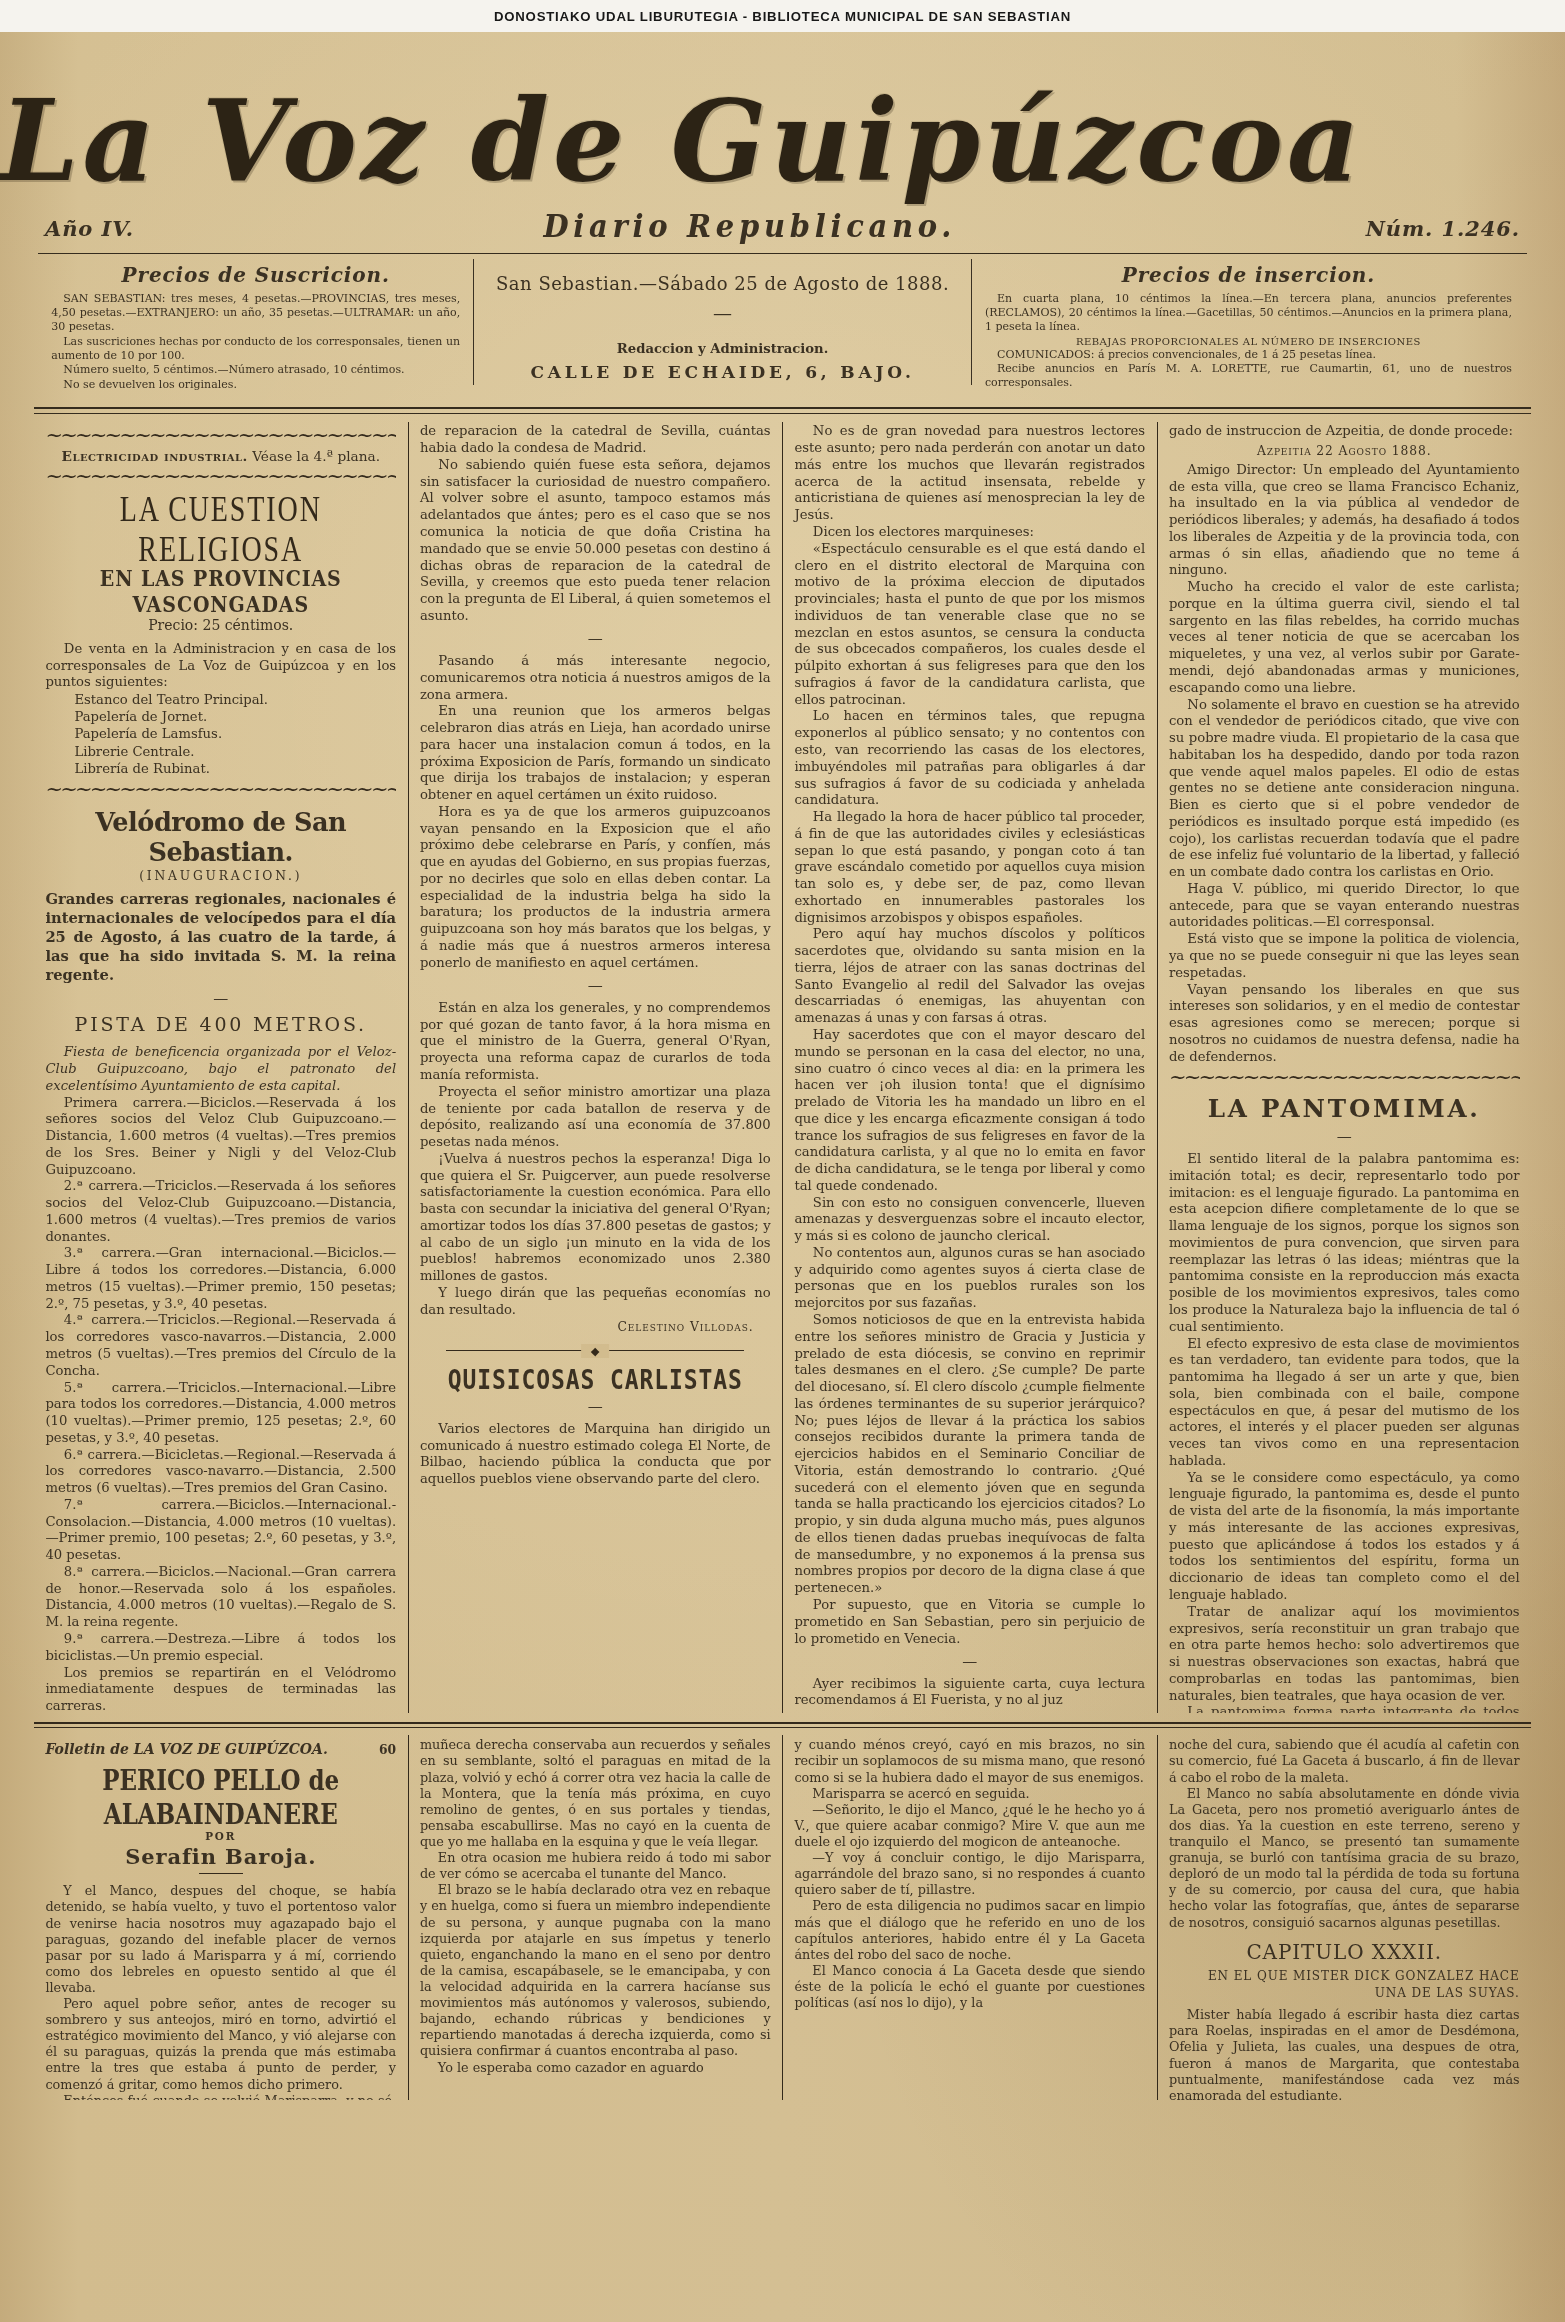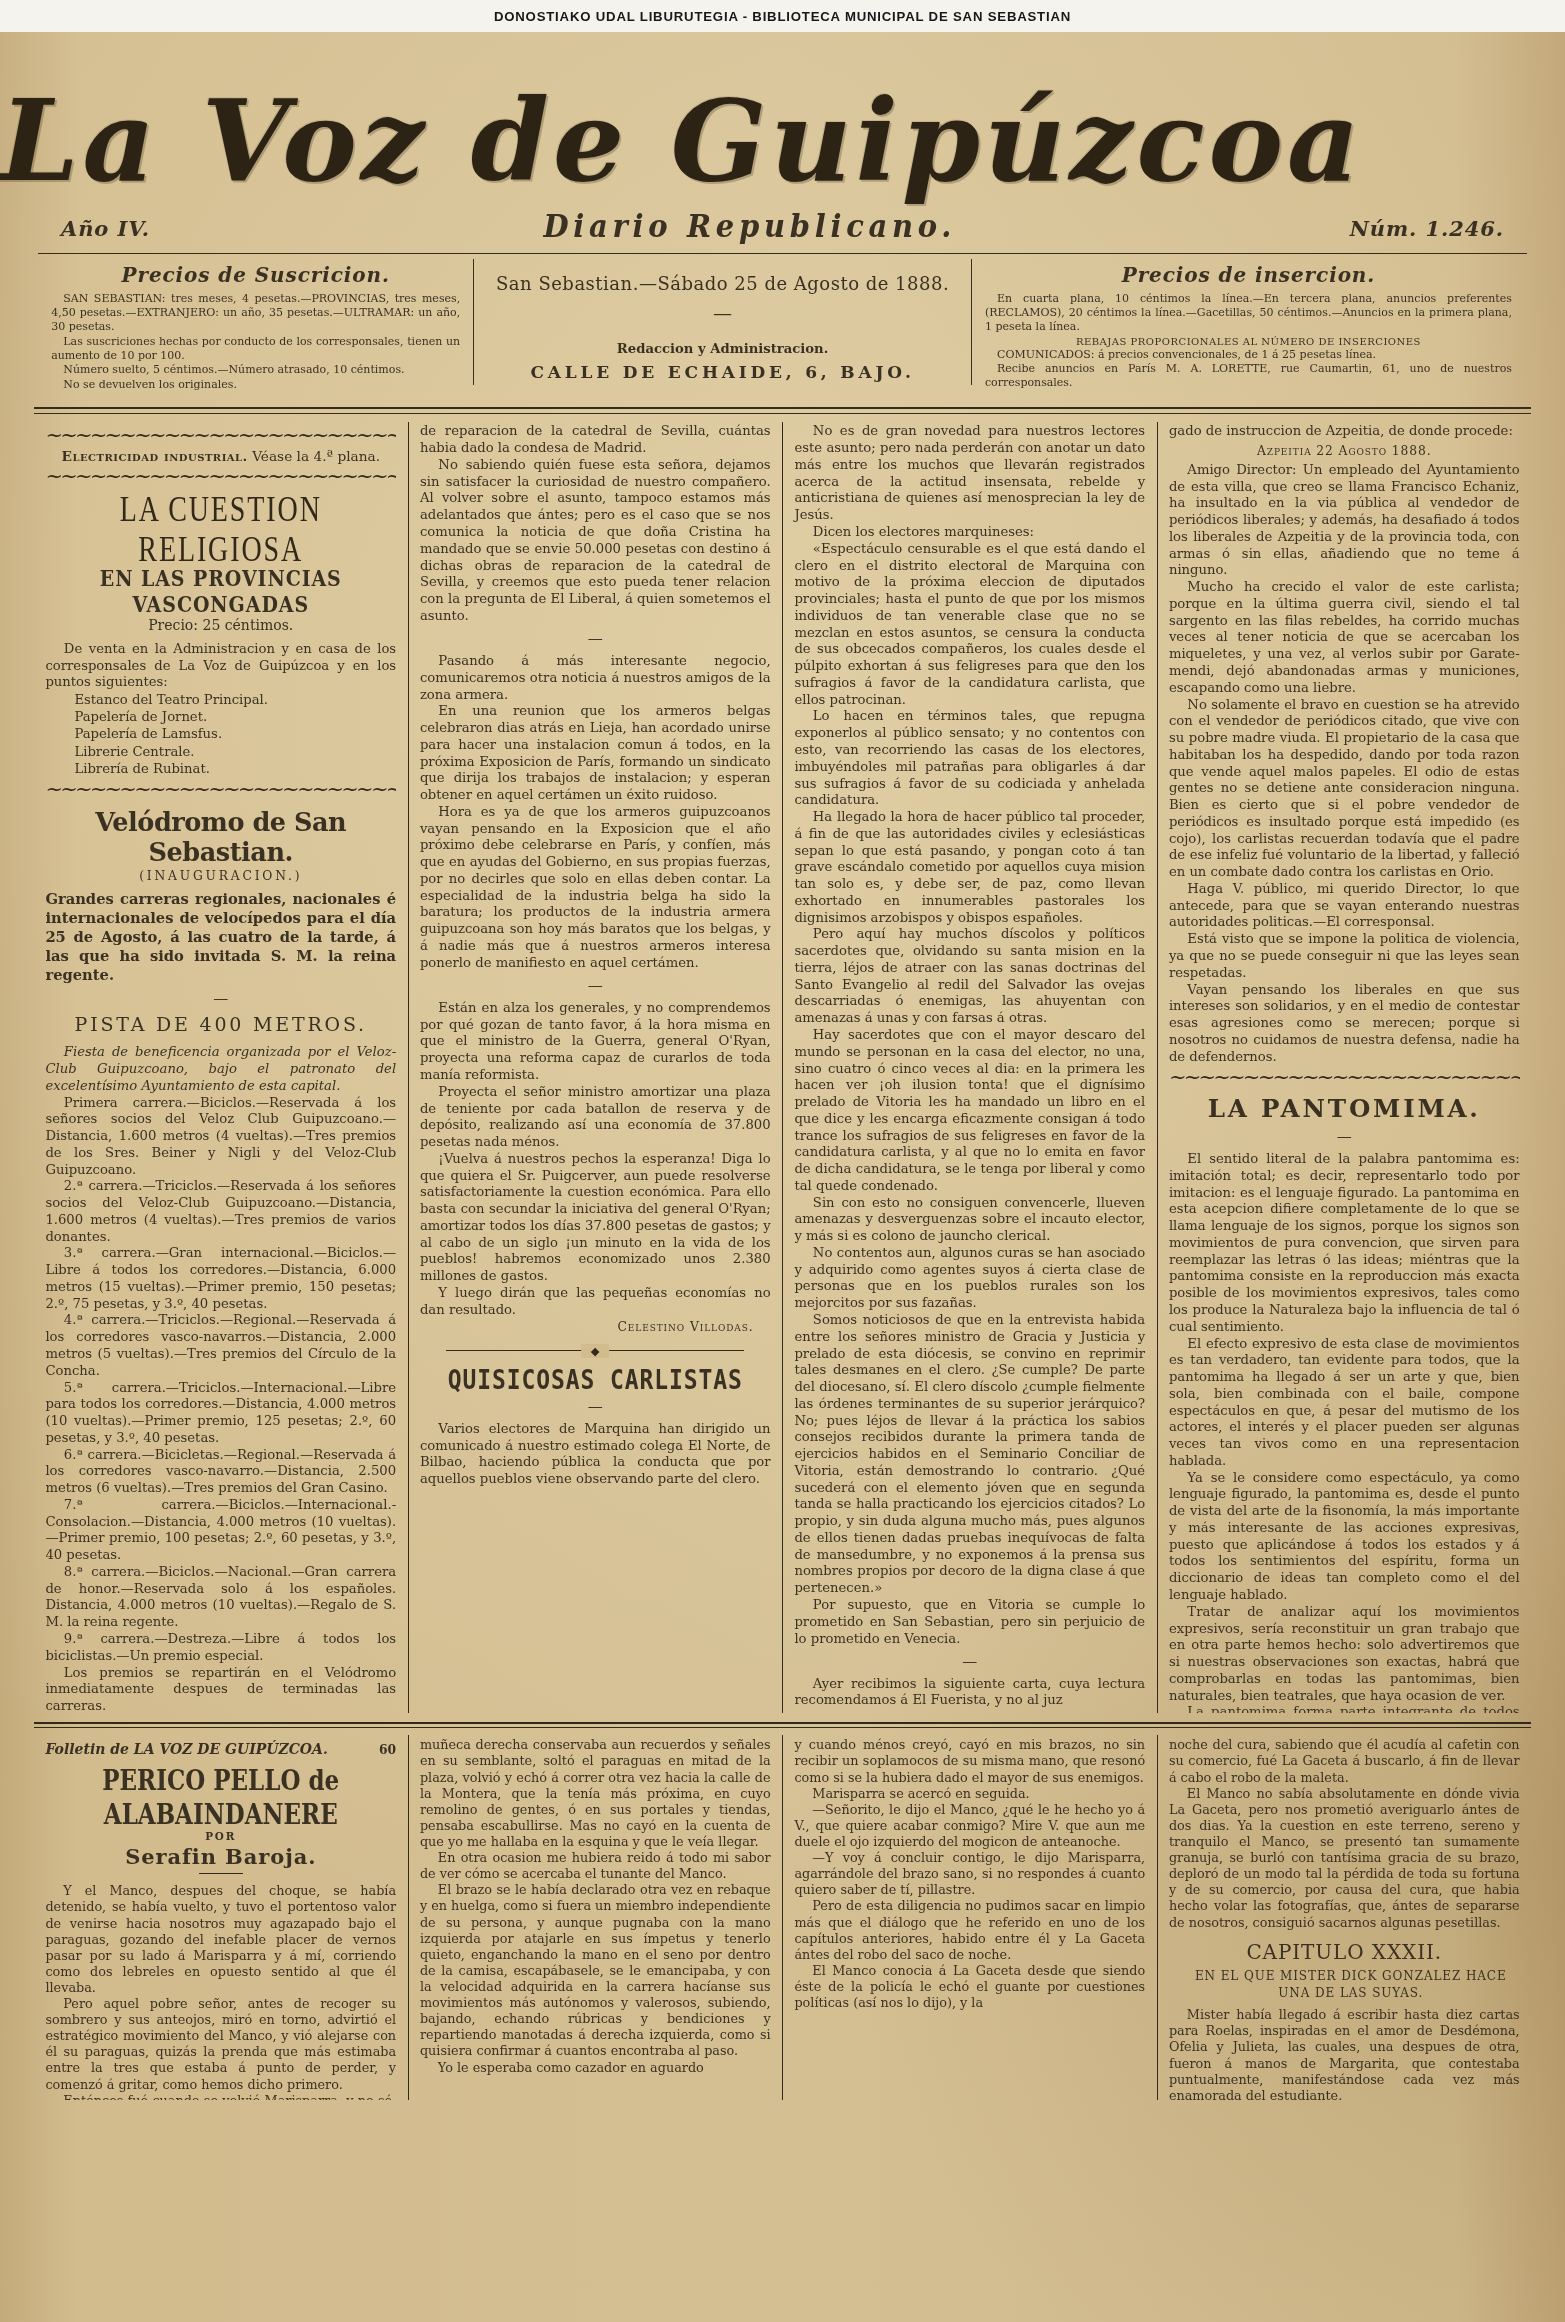--- a/index.html
+++ b/index.html
@@ -9,21 +9,21 @@
       radial-gradient(130% 90% at 50% 30%, rgba(255,244,210,.28), rgba(0,0,0,0) 62%),
       radial-gradient(60% 40% at 96% 80%, rgba(120,90,40,.18), rgba(0,0,0,0) 70%),
       linear-gradient(90deg,#c4ab7c 0,#d2bc8e 5%,#d4bf93 50%,#d0ba8c 93%,#bfa375 100%),
       #cfb98c;}
   .banner{height:32px;background:#f5f3ee;display:flex;align-items:center;justify-content:center;
     font-family:"Liberation Sans",sans-serif;font-size:13.2px;letter-spacing:0.8px;color:#181818;font-weight:bold;}
   .masthead{text-align:left;padding-top:28px;font-style:italic;}
   .masthead-title{font-size:112px;font-weight:bold;letter-spacing:3.8px;color:#2c2315;line-height:1.45;
     text-shadow:1.9px 1.9px 0 rgba(52,40,18,.25), -0.9px -0.9px 0 rgba(52,40,18,.12);
     font-family:"DejaVu Serif",serif;}
-  .edition-row{display:flex;justify-content:space-between;align-items:baseline;padding:0 61px;margin-top:-13.2px;}
+  .edition-row{display:flex;justify-content:space-between;align-items:baseline;padding:0 45px;margin-top:-13.2px;}
   .ed-side{font-size:21px;font-weight:bold;letter-spacing:0.9px;}
   .ed-sub{font-size:29px;font-weight:bold;letter-spacing:4.7px;transform:scaleY(1.1);}
   .rule{border-top:1.9px solid #352c1e;margin:9.5px 38px 0;}
   .info-row{display:flex;align-items:flex-start;padding:5.7px 38px 7.6px;}
   .info-col{padding:3.8px 13.2px;}
   .info-left{width:409px;}
   .info-center{width:470px;border-left:1.9px solid #3a3123;border-right:1.9px solid #3a3123;text-align:center;}
   .info-right{width:527px;}
   .info-title{font-size:20px;font-weight:bold;font-style:italic;text-align:center;letter-spacing:0.9px;margin-bottom:4.7px;}
   .b-small{font-size:11px;line-height:1.3;text-align:justify;text-indent:1.1em;margin:0;}
@@ -65,21 +65,21 @@
   .folletin{display:flex;height:365px;padding:7.6px 34px 0;}
   .fcol .b-p{font-size:12.8px;line-height:1.26;}
   .f-rubric{display:flex;justify-content:space-between;align-items:flex-end;font-size:14px;margin:3.8px 0 1.9px;font-weight:bold;}
   .f-rubric .fr-left{font-style:italic;}
   .f-rubric .fr-num{font-size:12.3px;}
   .f-title{font-size:23px;font-weight:bold;text-align:center;margin:11.4px 0 1.9px;transform:scaleY(1.25);letter-spacing:0px;}
   .f-por{font-size:10.4px;text-align:center;letter-spacing:1.9px;font-weight:bold;margin-top:7.6px;}
   .f-author{font-size:21px;font-weight:bold;text-align:center;margin:1.9px 0 3.8px;letter-spacing:0.9px;}
   .f-rule{width:44px;border-top:1.9px solid #33291b;margin:1.9px auto 9.5px;}
   .f-chapter{font-size:20px;text-align:center;letter-spacing:0.9px;margin:9.5px 0 3.8px;}
-  .f-chapsub{font-size:12px;text-align:center;font-variant:small-caps;letter-spacing:0.9px;line-height:1.4;margin-bottom:5.7px;margin-left:13px;}
+  .f-chapsub{font-size:12px;text-align:right;font-variant:small-caps;letter-spacing:0.9px;line-height:1.4;margin-bottom:5.7px;margin-left:13px;}
 </style>
 </head>
 <body>
 
 <div class="page">
   <div class="banner">
     <span>DONOSTIAKO UDAL LIBURUTEGIA - BIBLIOTECA MUNICIPAL DE SAN SEBASTIAN</span>
   </div>
 
   <div class="masthead">

